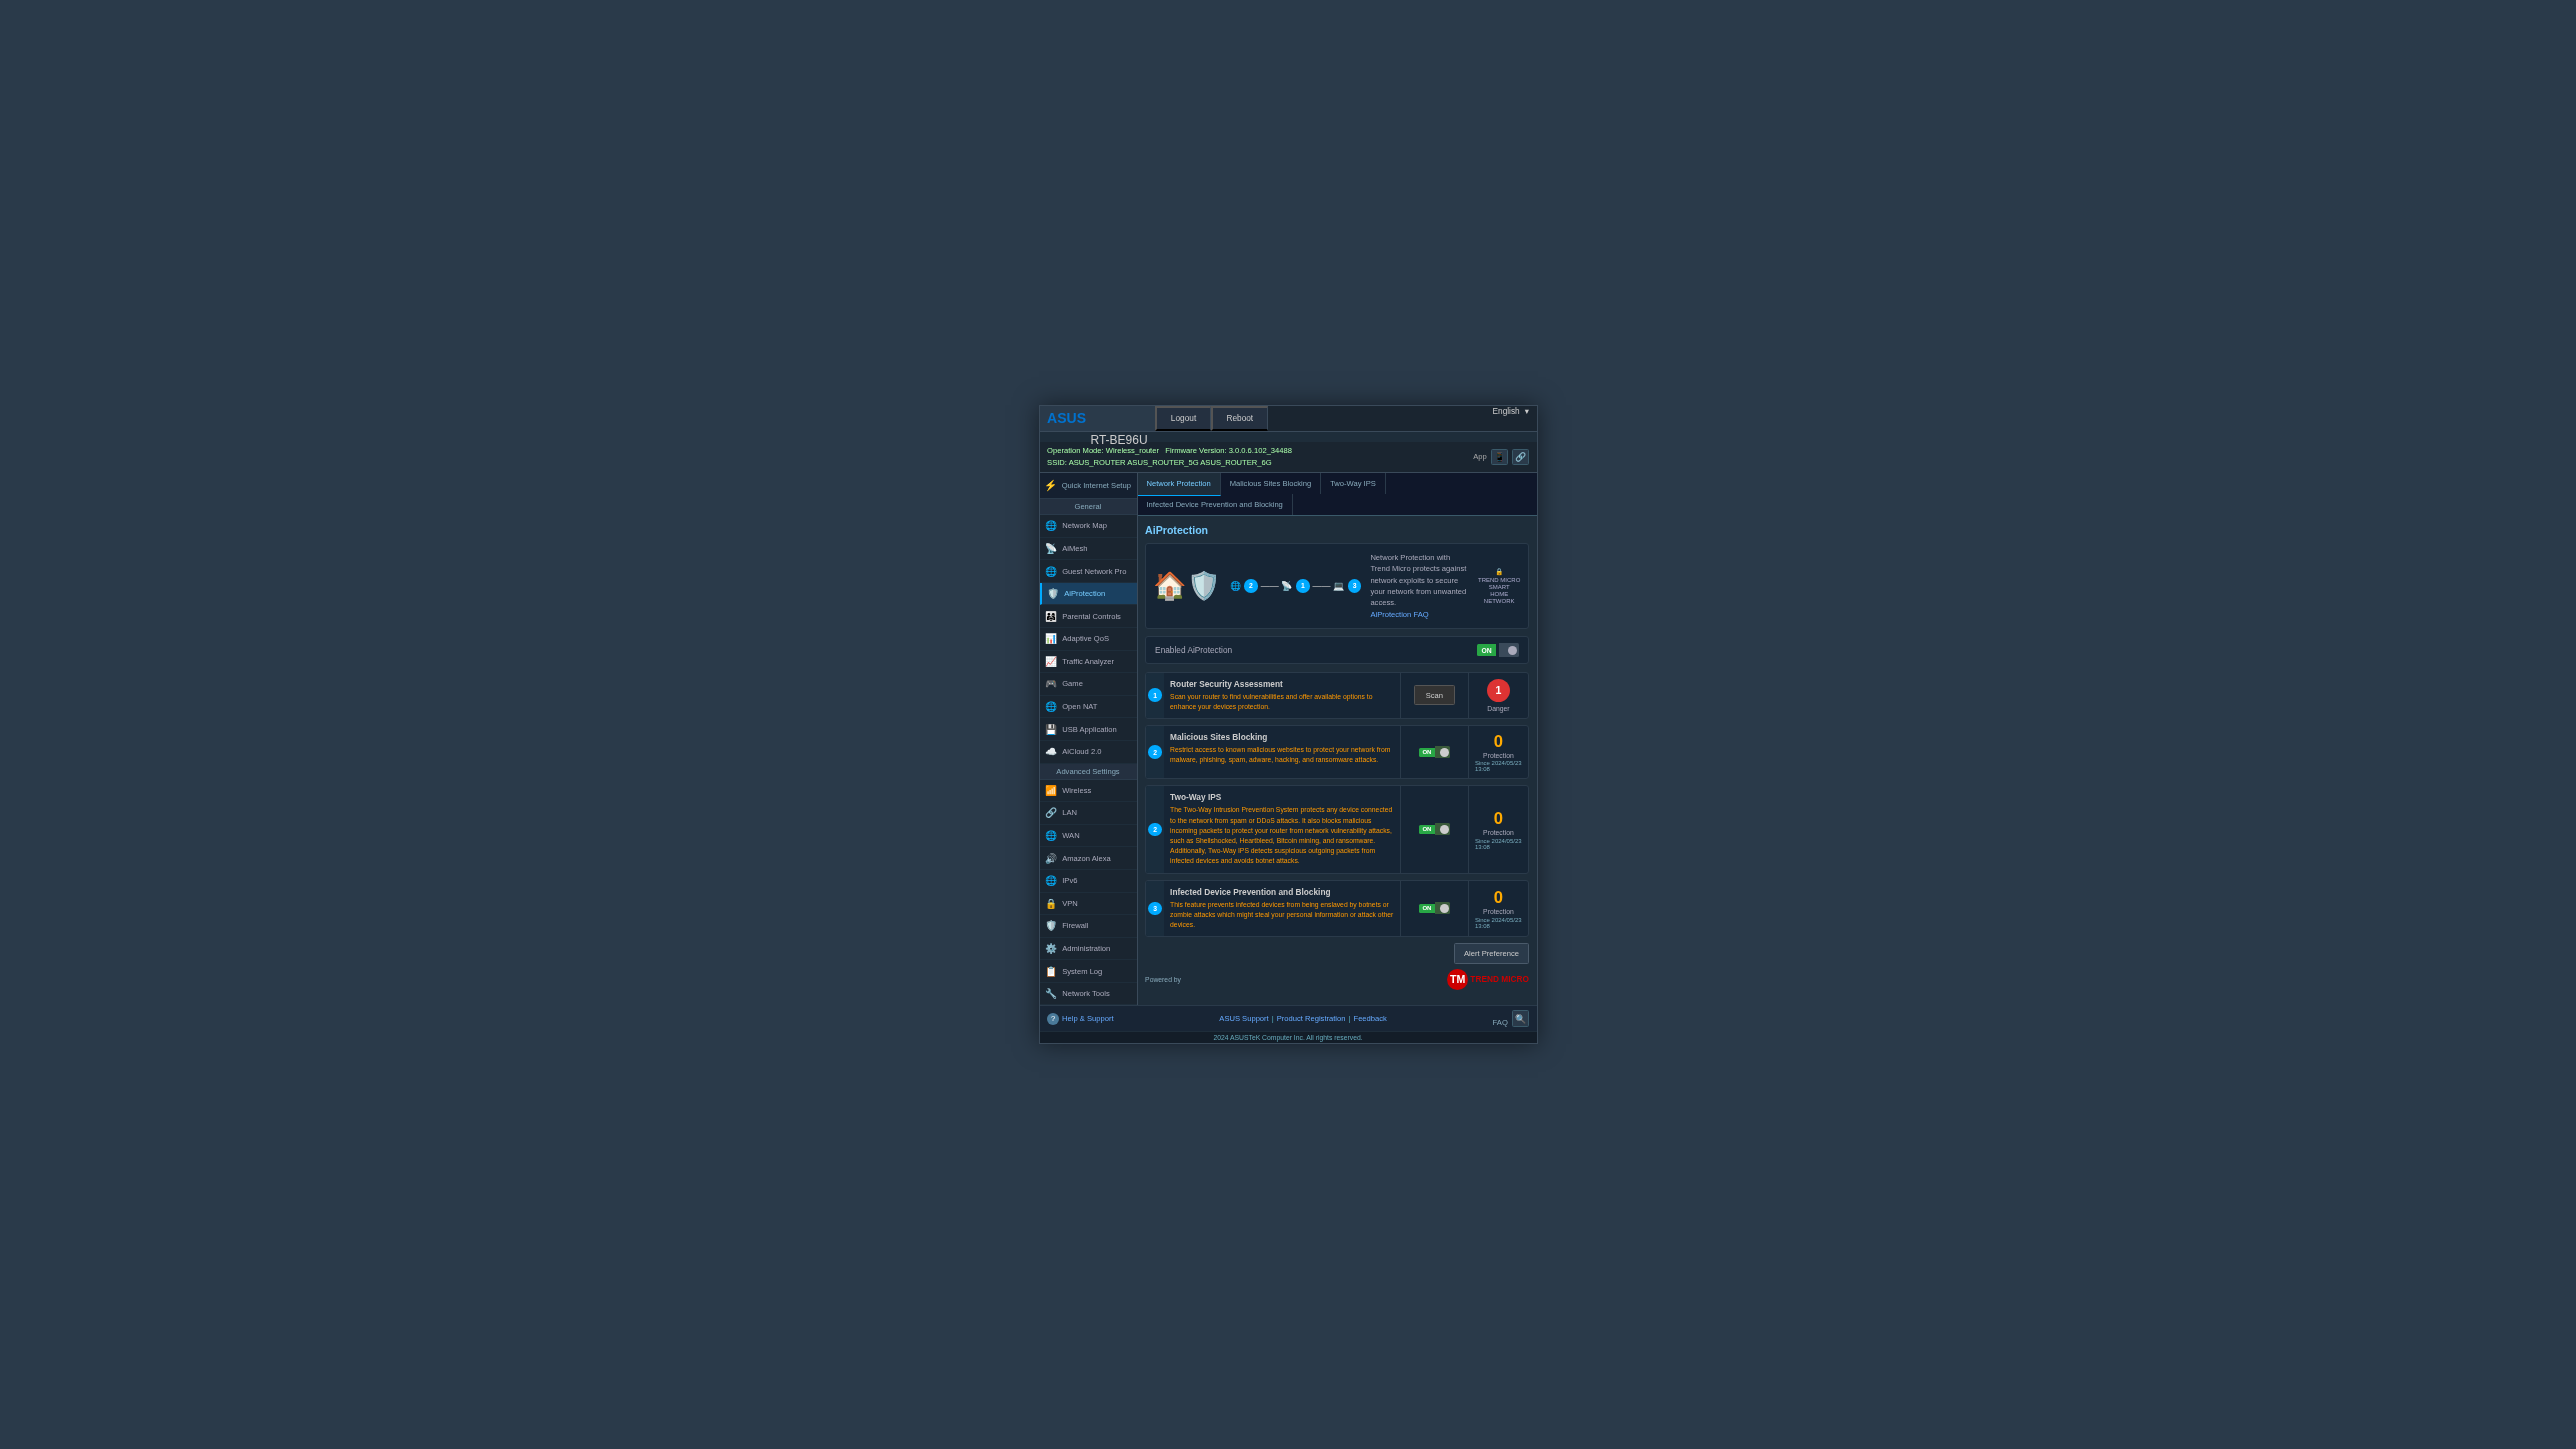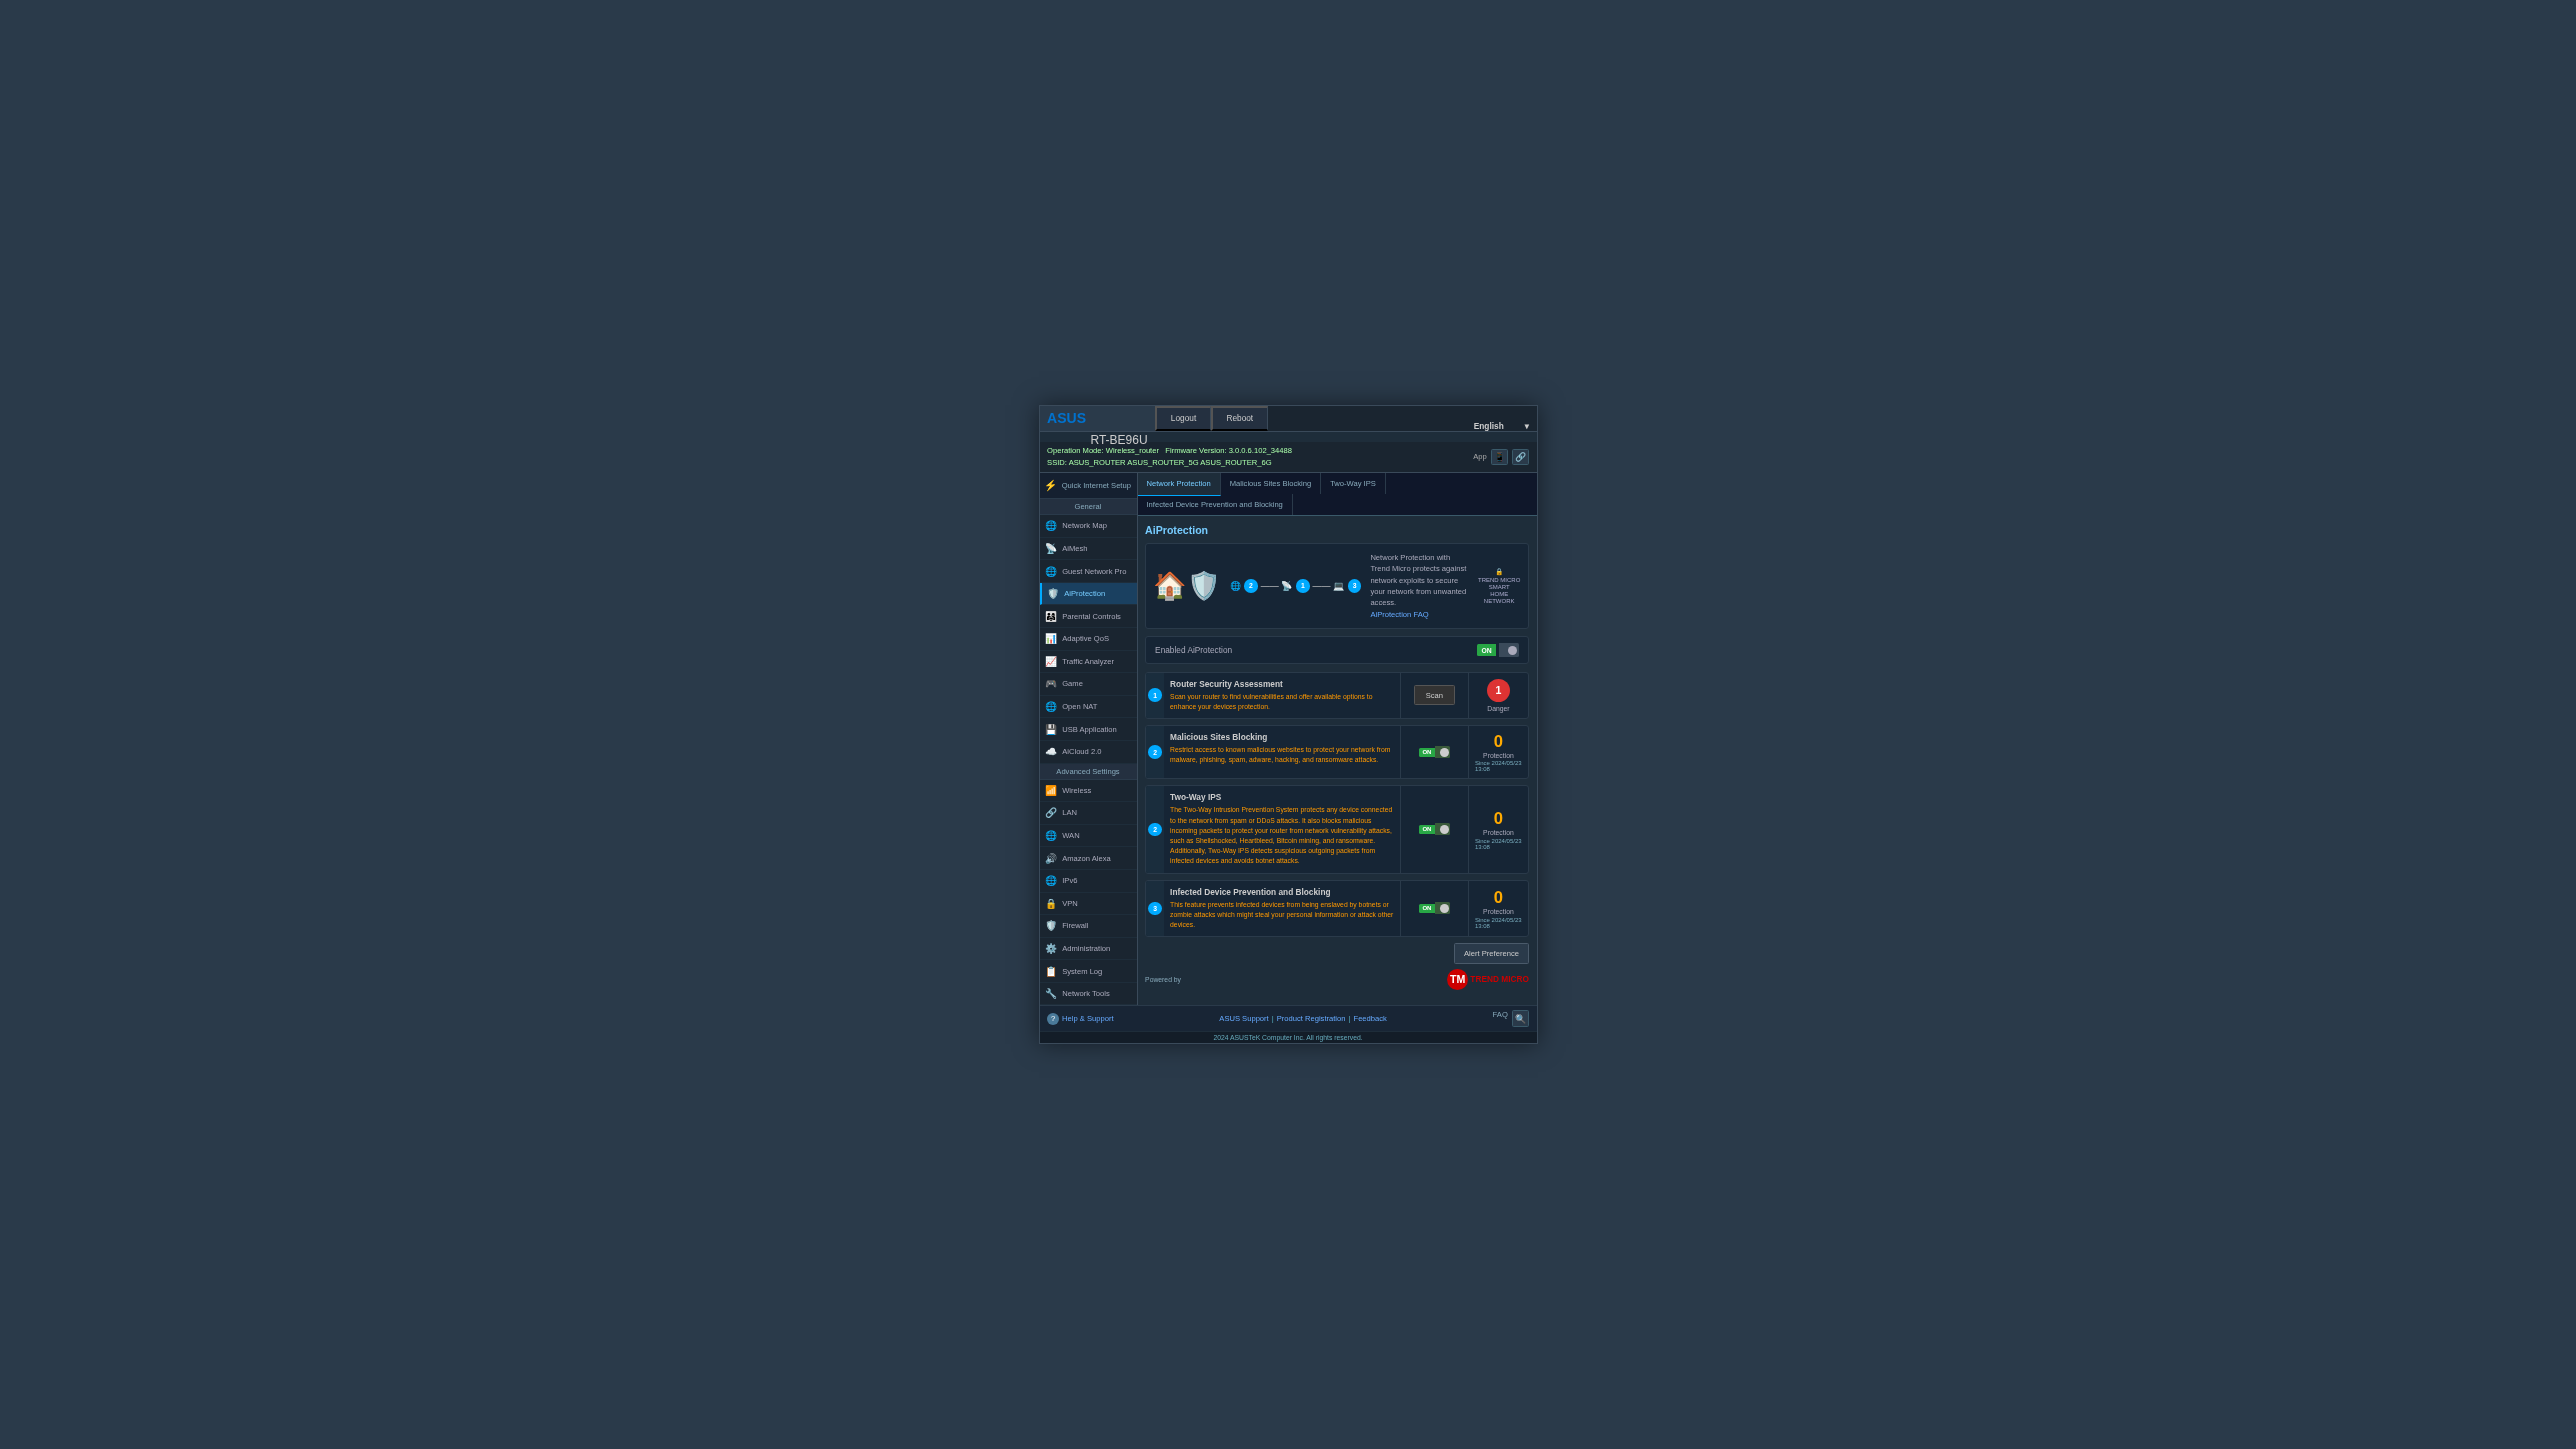--- a/index.html
+++ b/index.html
@@ -61,28 +61,27 @@
       align-items: center;
       font-size: 8.3px;
       color: #ccc;
       cursor: pointer;
       border-right: 0.8px solid #3a4a5a;
       background: #243040;
     }
     .header-spacer { flex: 1; }
     .lang-select {
       display: flex;
-      align-items: flex-end;
+      align-items: flex-start;
       padding: 0 7.6px;
       height: 100%;
       font-size: 8.3px;
       color: #ccc;
-      gap: 21px;
-      cursor: pointer;
-      font-weight: bold;
+      gap: 5px;
+      cursor: pointer;
     }
     
     .sub-header {
       background: #1a2530;
       padding: 3px 7.6px;
       font-size: 7.6px;
       color: #aaa;
       border-bottom: 0.8px solid #3a4a5a;
       display: flex;
       justify-content: space-between;
@@ -394,21 +393,21 @@
       color: #8ab;
       display: flex;
       justify-content: space-between;
       align-items: center;
       border-top: 0.8px solid #2a3a4a;
     }
     .footer-left { display: flex; align-items: center; gap: 3px; }
     .footer-links { display: flex; align-items: center; gap: 3px; }
     .footer-link { color: #6af; text-decoration: none; cursor: pointer; }
     .footer-sep { color: #5ab; }
-    .footer-right { display: flex; align-items: flex-start; gap: 4.5px; }
+    .footer-right { display: flex; align-items: flex-end; gap: 4.5px; }
     .footer-bottom {
       background: #131d28;
       padding: 2.3px 7.6px;
       font-size: 6.8px;
       color: #6ab;
       text-align: center;
       border-top: 0.8px solid #1e2d3a;
     }
     
     .inline-toggle {

